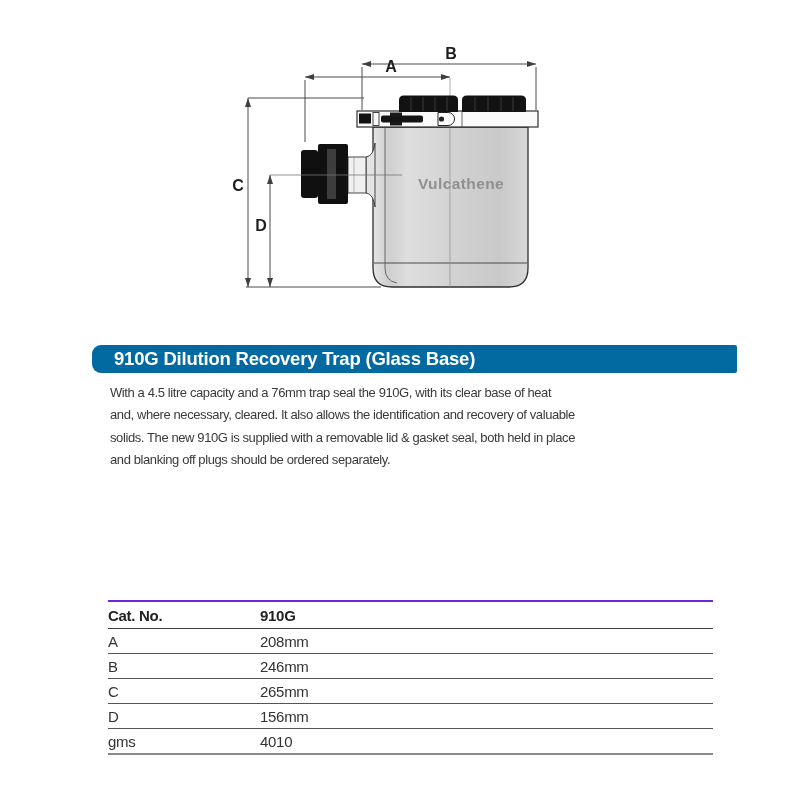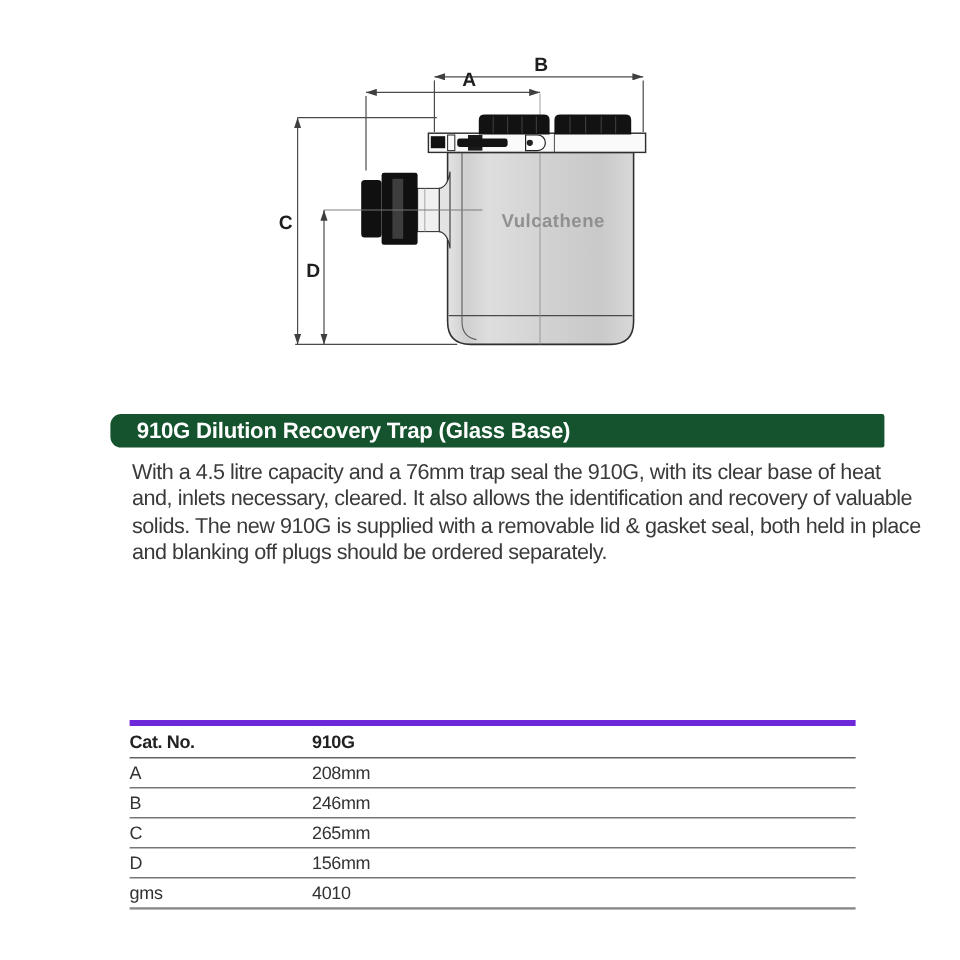--- a/index.html
+++ b/index.html
@@ -5,37 +5,37 @@
   html,body{margin:0;padding:0;background:#fff;}
   .page{
     position:relative;width:800px;height:800px;background:#ffffff;overflow:hidden;
     font-family:"Liberation Sans",sans-serif;color:#383838;
   }
   
   .drawing-wrap{position:absolute;left:0;top:0;width:800px;height:335px;}
   
   .title-bar{
     position:absolute;left:92px;top:345px;width:645px;height:28px;
-    background:#14532d;border-radius:9px 2px 2px 9px;
+    background:#0369a1;border-radius:9px 2px 2px 9px;
     display:flex;align-items:center;
   }
   .title-bar .title-text{
     color:#ffffff;font-size:18.5px;font-weight:bold;letter-spacing:-0.2px;
     padding-left:22px;white-space:nowrap;
   }
   
   .description{
     position:absolute;left:110px;top:382px;width:625px;
-    font-size:18px;letter-spacing:-0.4px;color:#3a3a3a;
+    font-size:13px;letter-spacing:-0.4px;color:#3a3a3a;
   }
   .description .line{height:22.4px;line-height:22.4px;white-space:nowrap;}
   
   .spec-table{
     position:absolute;left:108px;top:600px;width:605px;
-    border-top:5px solid #6d28d9;border-bottom:2px solid #8a8a8a;
+    border-top:2px solid #6d28d9;border-bottom:2px solid #8a8a8a;
     font-size:15px;letter-spacing:-0.3px;color:#333;
   }
   .spec-row{display:flex;align-items:center;height:24px;border-top:1px solid #555;}
   .spec-row.header{height:26px;border-top:none;border-bottom:1px solid #3d3d3d;font-weight:bold;color:#222;}
   .spec-row.header + .spec-row{border-top:none;}
   .spec-cell-label{width:152px;flex:0 0 152px;white-space:nowrap;}
   .spec-cell-value{flex:1;white-space:nowrap;}
 </style>
 </head>
 <body>
@@ -126,21 +126,21 @@
       <text x="261" y="231" text-anchor="middle" font-family="Liberation Sans, sans-serif" font-size="16" font-weight="bold" fill="#1e1e1e">D</text>
     </svg>
   </div>
 
   <div class="title-bar">
     <span class="title-text">910G Dilution Recovery Trap (Glass Base)</span>
   </div>
 
   <div class="description">
     <div class="line">With a 4.5 litre capacity and a 76mm trap seal the 910G, with its clear base of heat</div>
-    <div class="line">and, inlets necessary, cleared. It also allows the identification and recovery of valuable</div>
+    <div class="line">and, where necessary, cleared. It also allows the identification and recovery of valuable</div>
     <div class="line">solids. The new 910G is supplied with a removable lid &amp; gasket seal, both held in place</div>
     <div class="line">and blanking off plugs should be ordered separately.</div>
   </div>
 
   <div class="spec-table">
     <div class="spec-row header">
       <div class="spec-cell-label">Cat. No.</div>
       <div class="spec-cell-value">910G</div>
     </div>
     <div class="spec-row">

